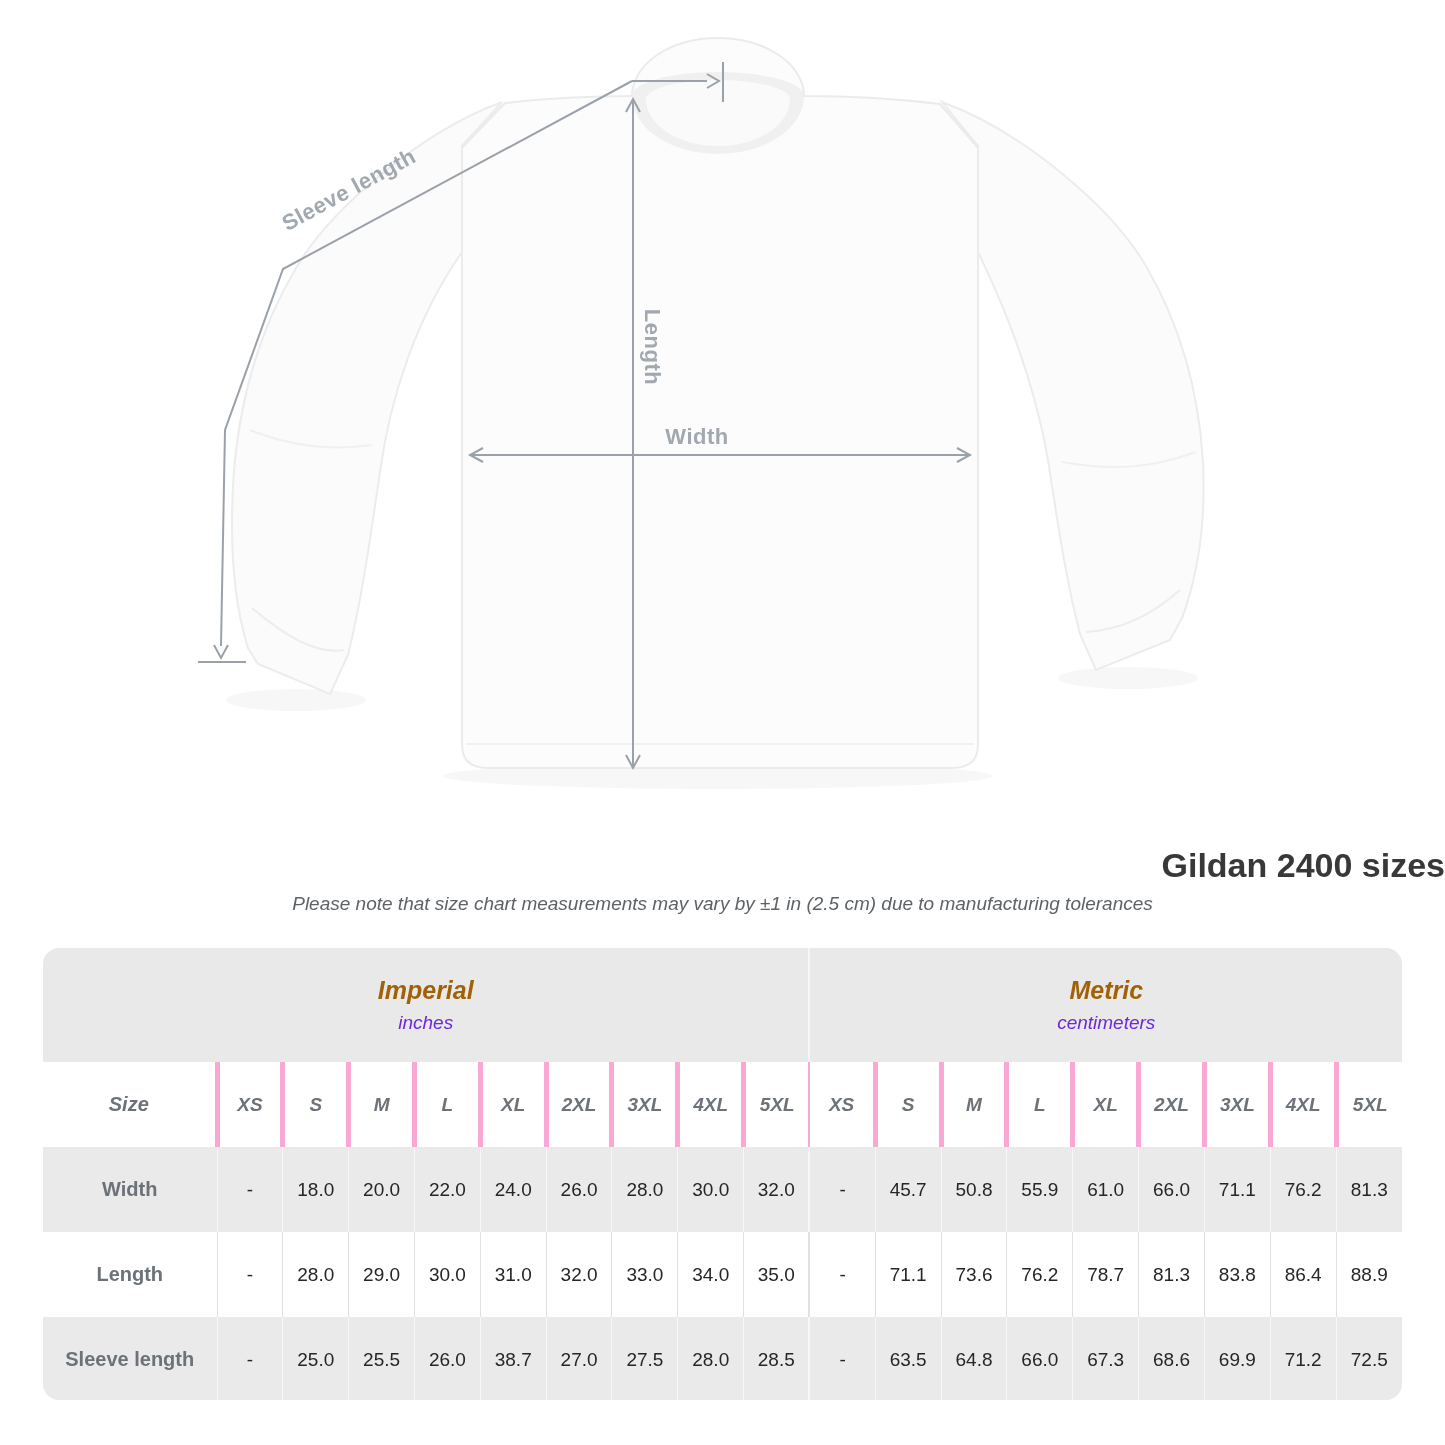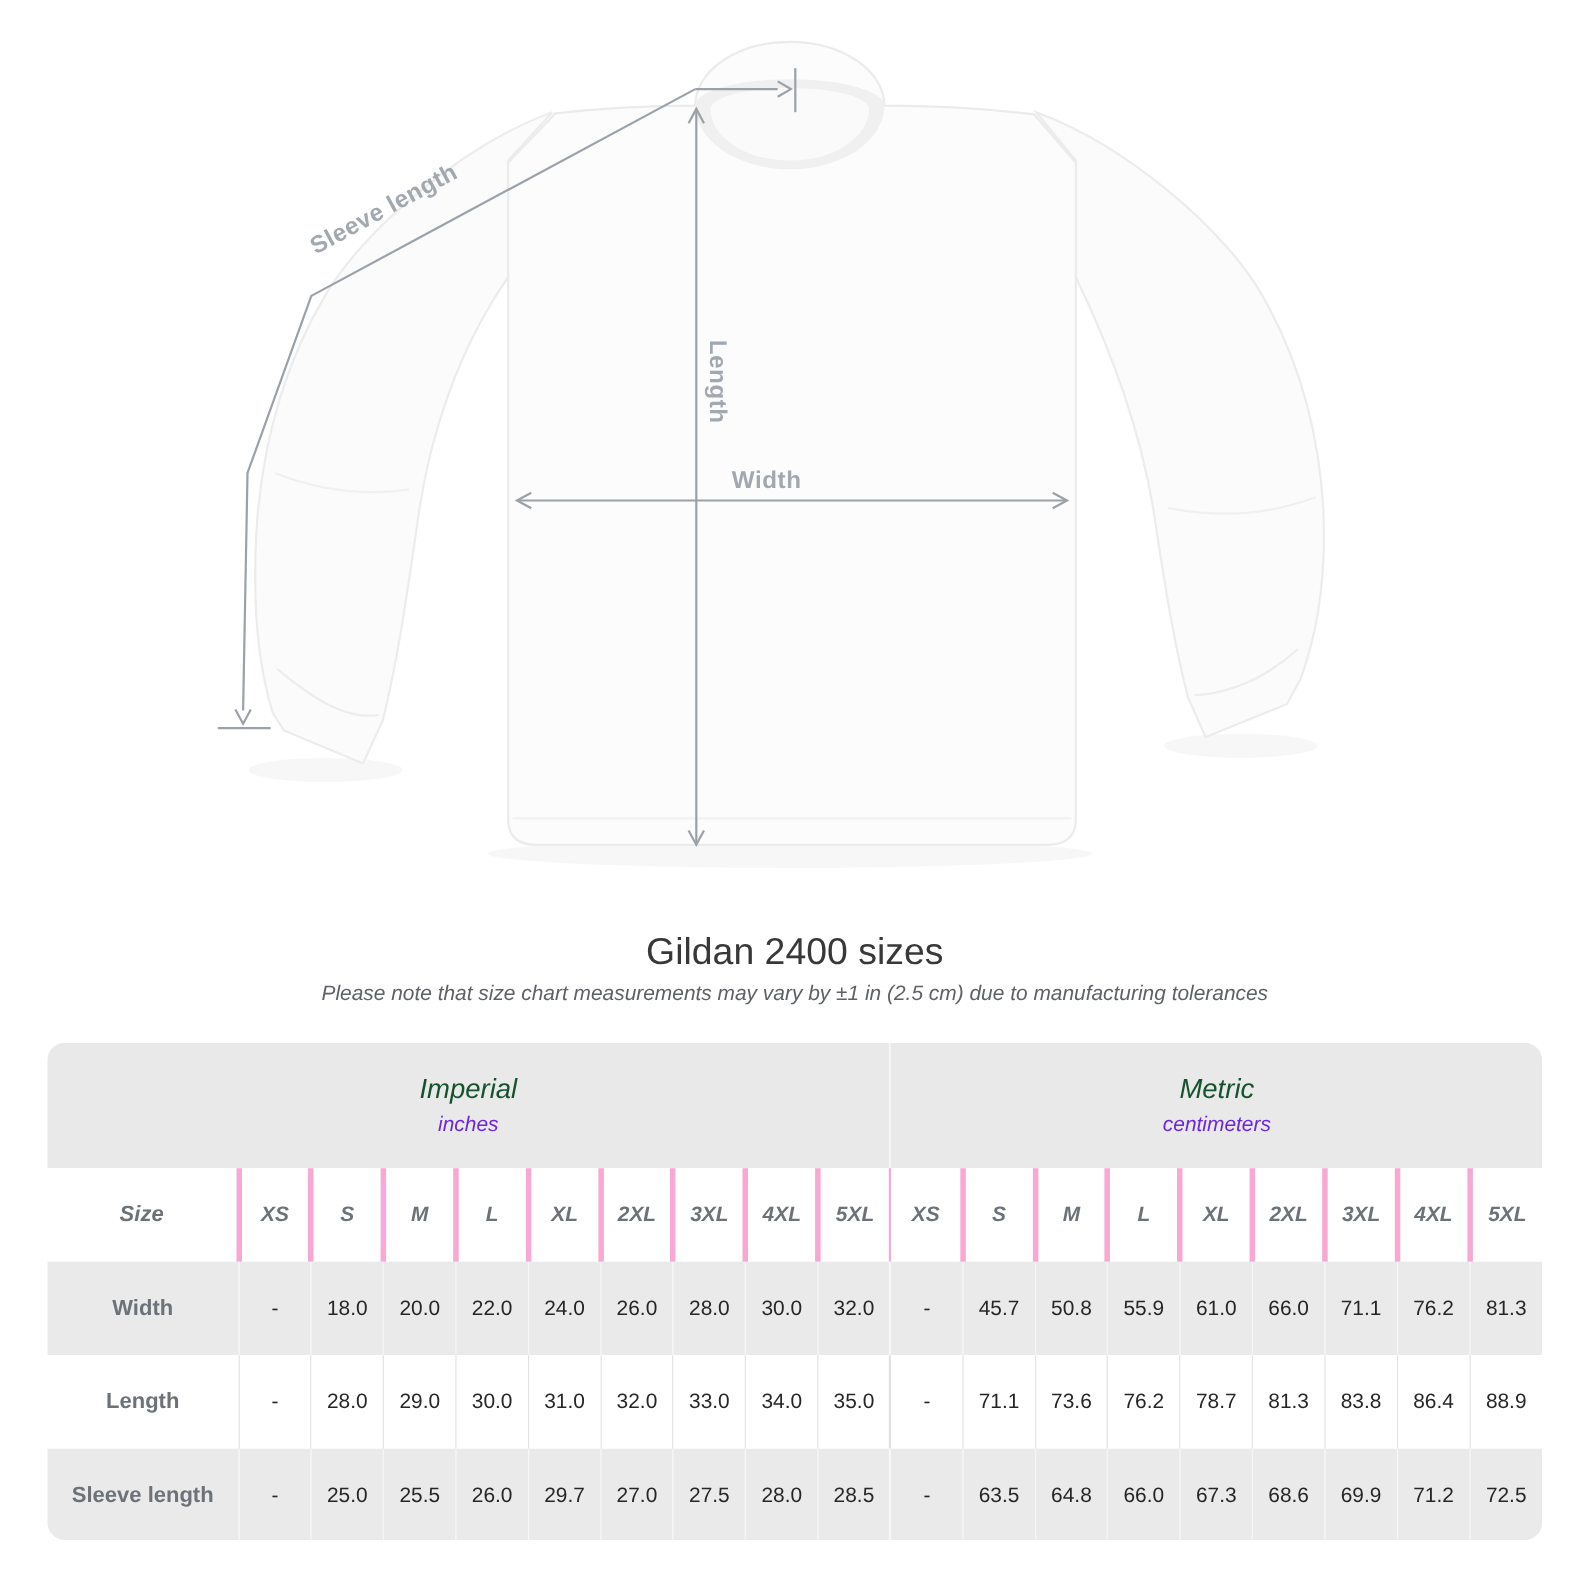--- a/index.html
+++ b/index.html
@@ -8,34 +8,34 @@
 
   
   #diagram-svg{position:absolute;left:0;top:0;}
   .measure-label{position:absolute;color:#a2a8af;font-weight:bold;font-size:22px;
                  letter-spacing:.5px;white-space:nowrap;transform:translate(-50%,-50%);}
   #sleeve-label{left:349px;top:190px;transform:translate(-50%,-50%) rotate(-28.5deg);}
   #length-label{left:652px;top:347px;transform:translate(-50%,-50%) rotate(90deg);}
   #width-label{left:697px;top:437px;}
 
   
-  #title{position:absolute;left:0;top:846px;width:1445px;text-align:center;
-         font-size:34px;font-weight:normal;color:#383838;}
+  #title{position:absolute;left:0;top:846px;width:1445px;text-align:right;
+         font-size:34px;font-weight:bold;color:#383838;}
   #subtitle{position:absolute;left:0;top:893px;width:1445px;text-align:center;
             font-size:19px;font-style:italic;color:#5e6267;}
 
   
   #table-wrap{position:absolute;left:43px;top:948px;width:1359px;height:452px;
               border-radius:16px;overflow:hidden;}
   table{border-collapse:collapse;table-layout:fixed;width:1359px;}
   col.label-col{width:174px;}
   td,th{padding:0;text-align:center;vertical-align:middle;font-size:19px;}
 
   tr.unit-band{height:114px;background:#e9e9e9;}
-  .unit-name{font-size:25px;font-weight:normal;font-style:italic;color:#14532d;}
+  .unit-name{font-size:25px;font-weight:bold;font-style:italic;color:#a16207;}
   .unit-sub{font-size:19px;font-style:italic;color:#6d28d9;margin-top:7px;}
   td.metric-band{border-left:2px solid #f6f6f6;}
 
   tr.size-row{height:85px;background:#ffffff;font-style:italic;}
   tr.size-row th{color:#6c7278;font-weight:bold;border-left:5px solid #f9a8d4;}
   tr.size-row th:first-child{border-left:none;font-size:20px;}
   tr.size-row th.metric-start{border-left-width:2px;}
 
   tr.data-row{height:85px;}
   tr.data-row.odd{background:#eaeaea;}
@@ -213,21 +213,21 @@
         <td>86.4</td>
         <td>88.9</td>
       </tr>
 
       <tr class="data-row odd">
         <th>Sleeve length</th>
         <td>-</td>
         <td>25.0</td>
         <td>25.5</td>
         <td>26.0</td>
-        <td>29.7</td>
+        <td>38.7</td>
         <td>27.0</td>
         <td>27.5</td>
         <td>28.0</td>
         <td>28.5</td>
         <td class="metric-start">-</td>
         <td>63.5</td>
         <td>64.8</td>
         <td>66.0</td>
         <td>67.3</td>
         <td>68.6</td>

